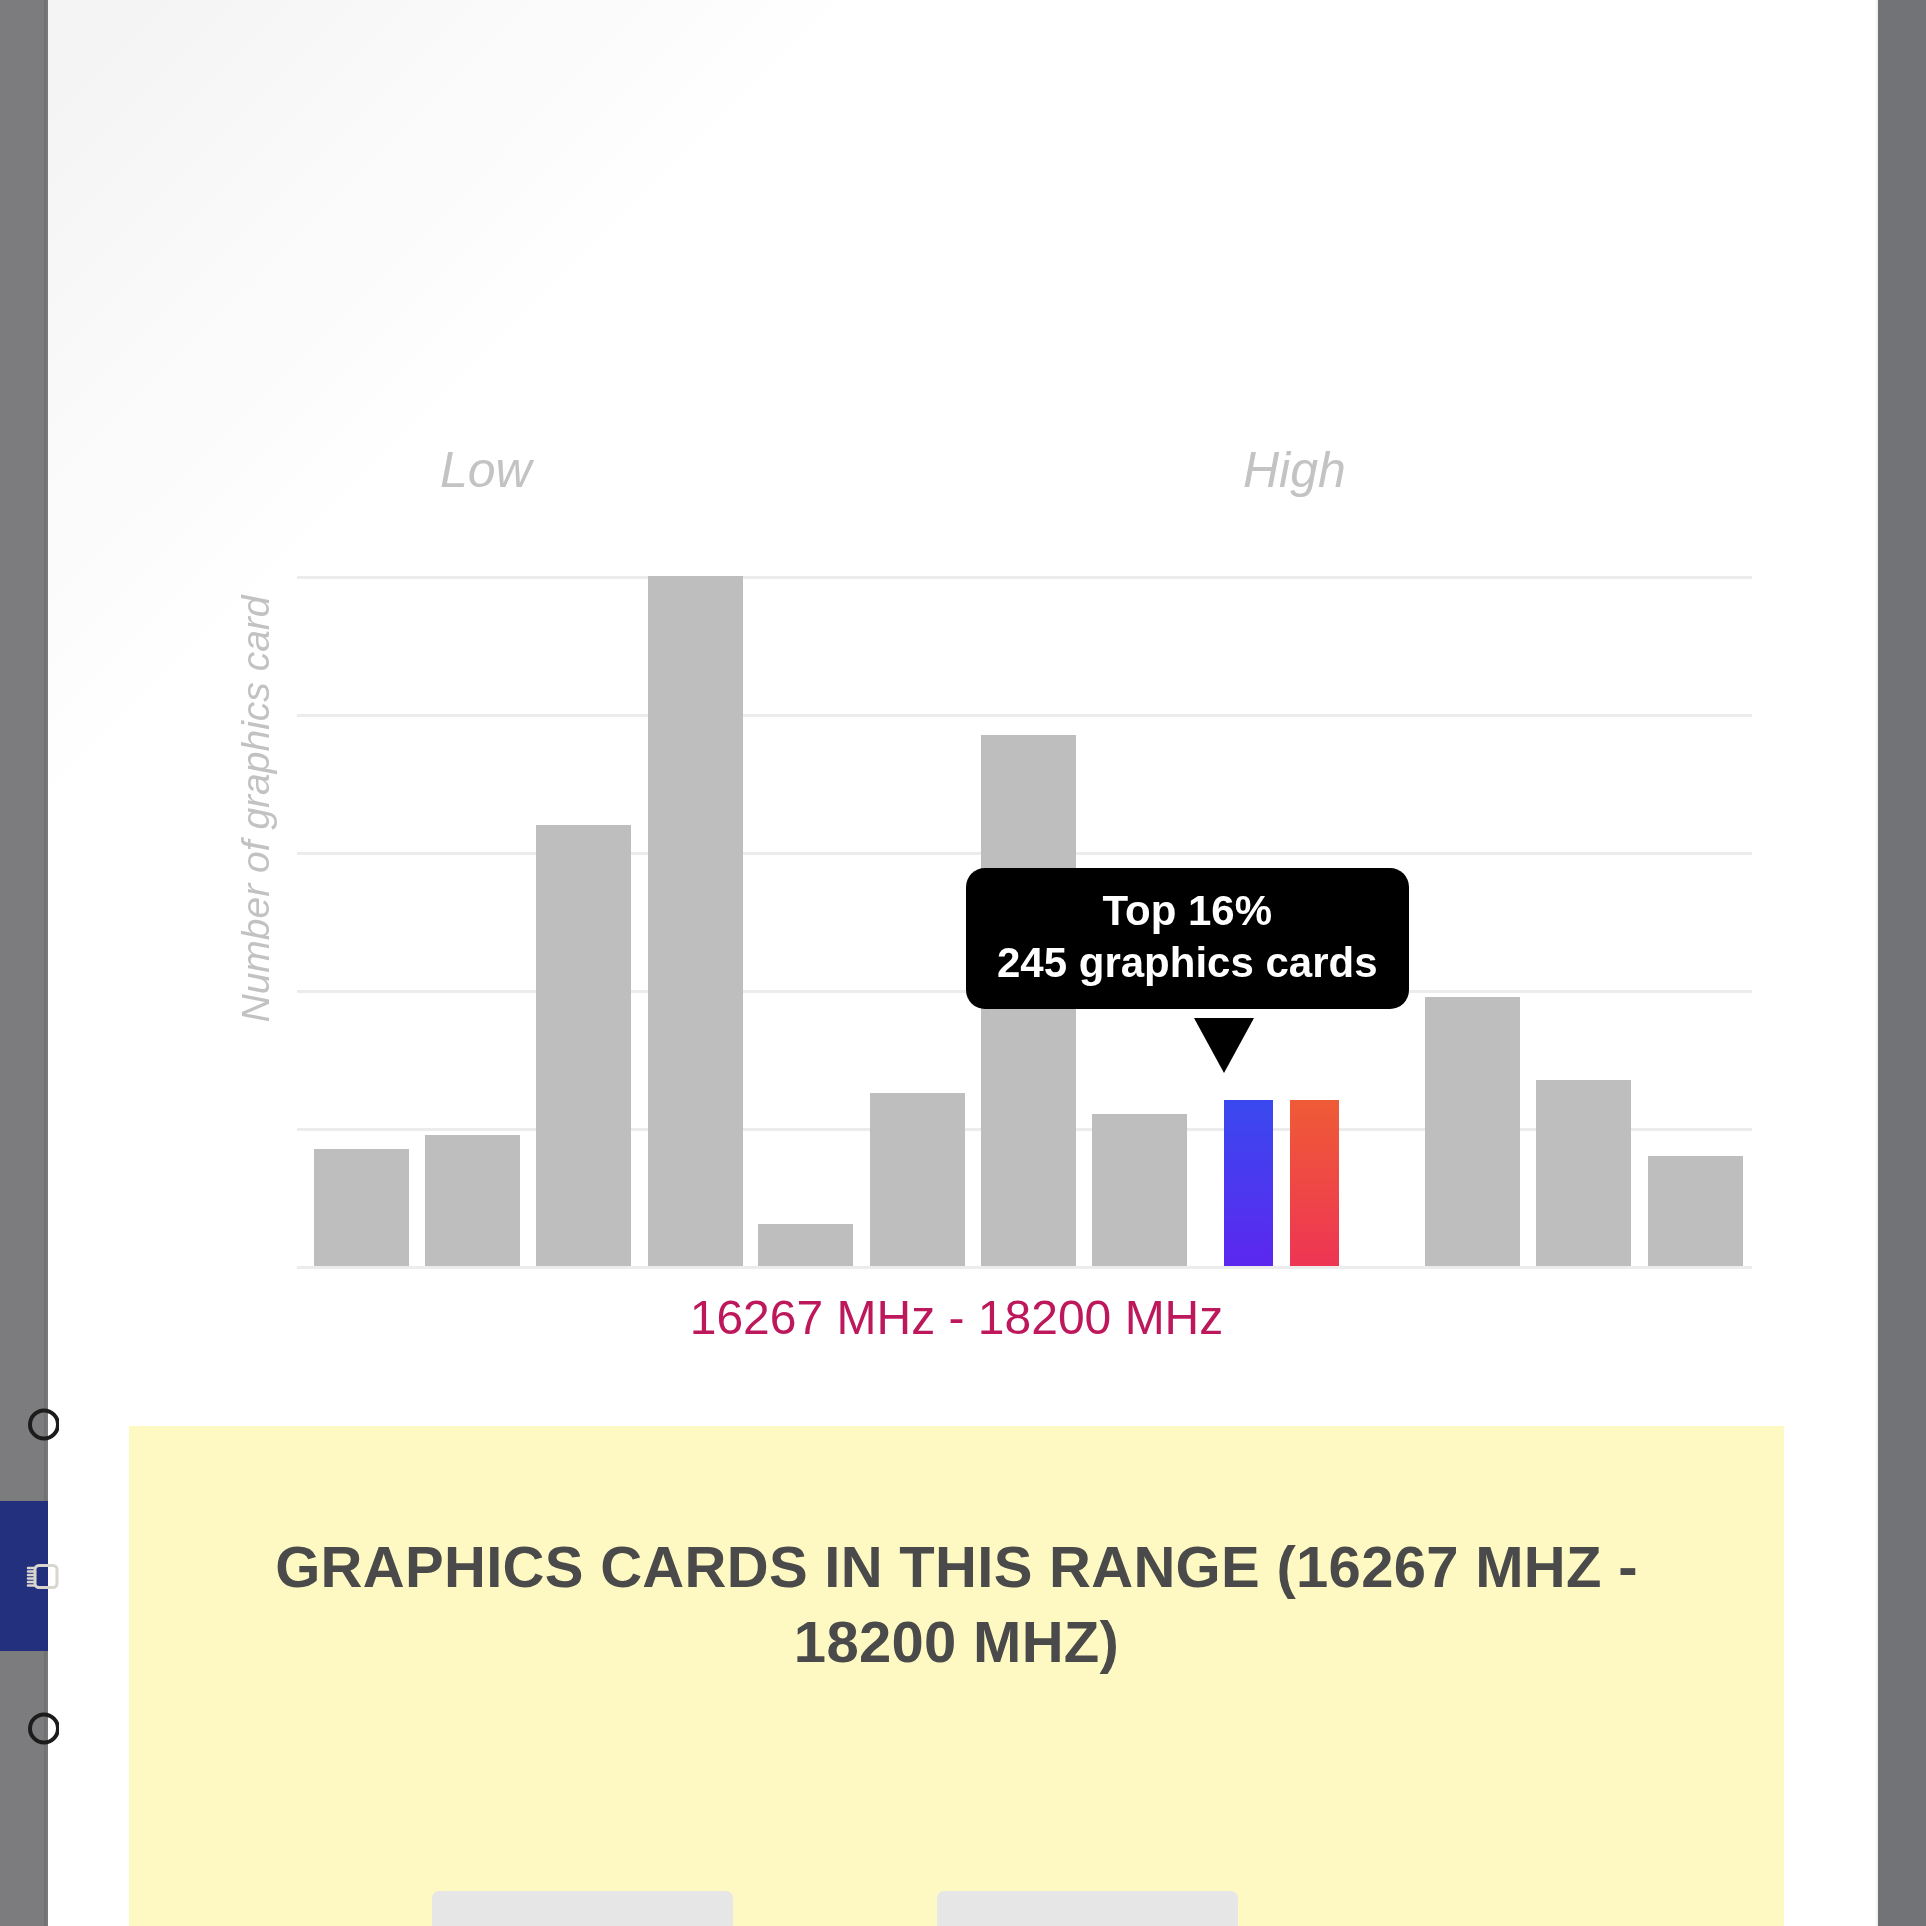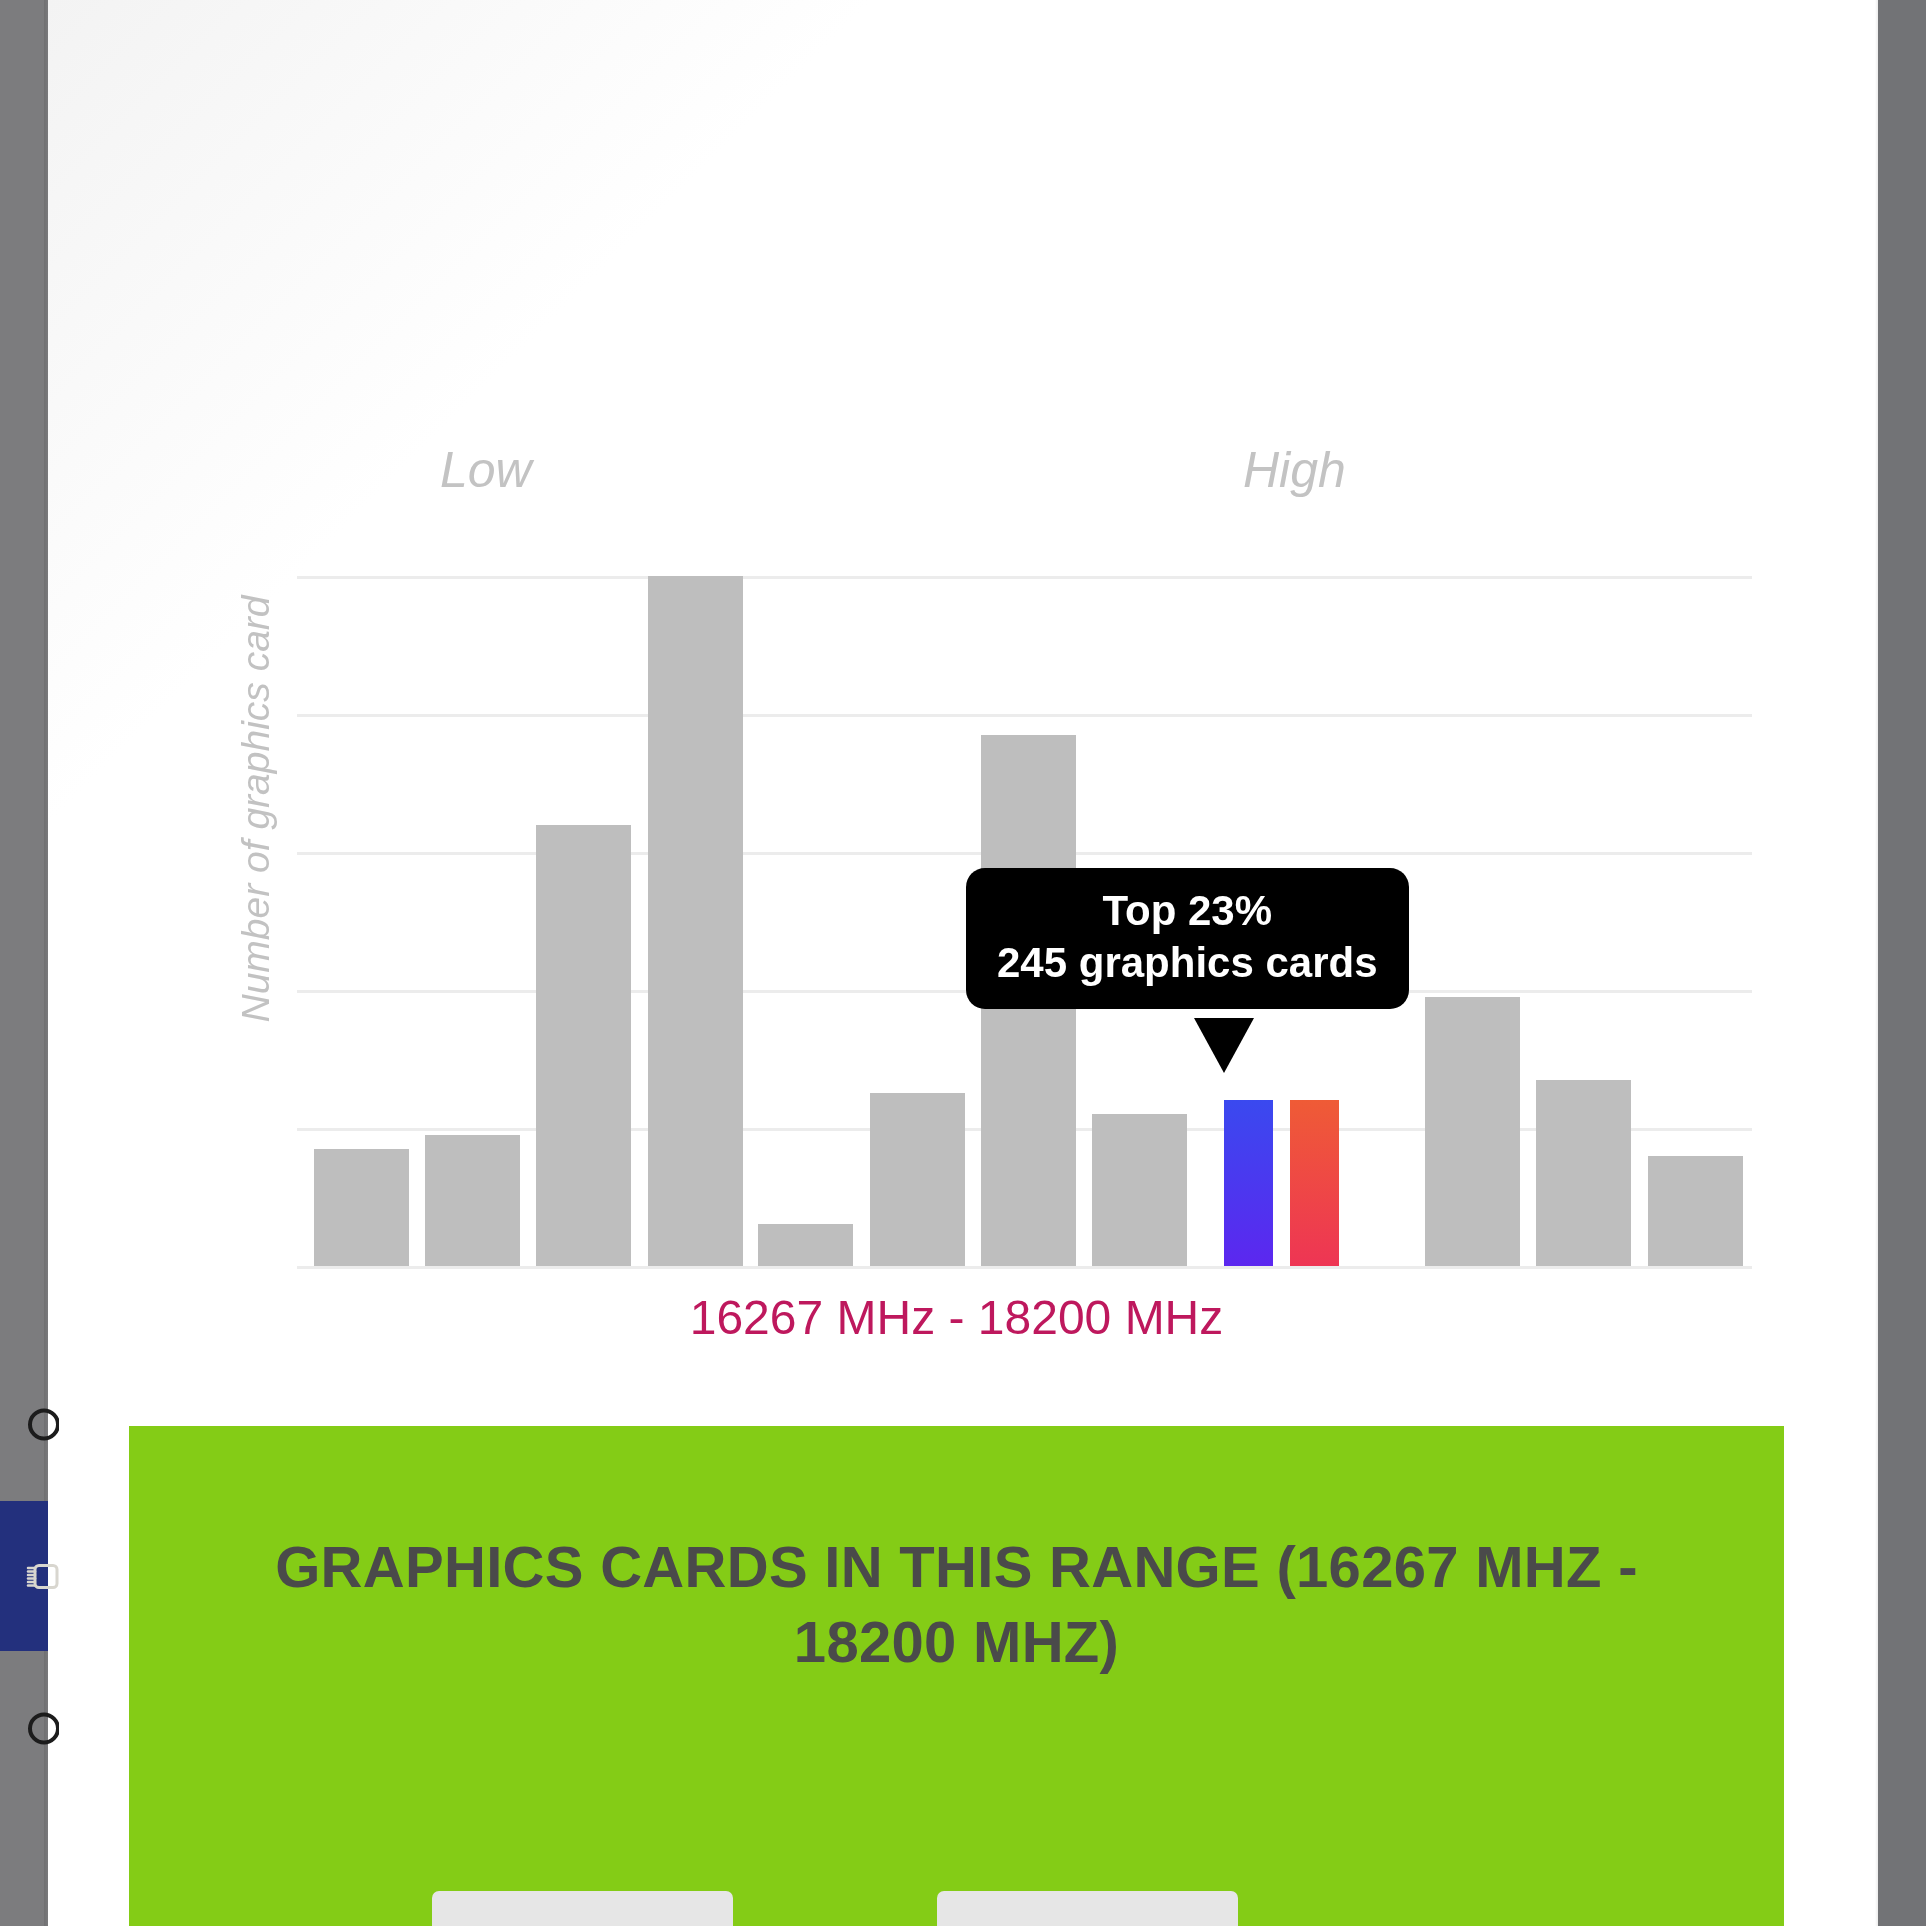--- a/index.html
+++ b/index.html
@@ -105,21 +105,21 @@
     position:absolute;left:1194px;top:1018px;
     width:0;height:0;
     border-left:30px solid transparent;
     border-right:30px solid transparent;
     border-top:55px solid #000;
   }
 
   
   .panel{
     position:absolute;left:129px;top:1426px;width:1655px;height:500px;
-    background:#84cc16;
+    background:#fef9c3;
   }
   .panel-title{
     position:absolute;left:90px;top:103px;width:1475px;
     text-align:center;
     font-size:58px;line-height:1.30;font-weight:700;
     color:#4a4a4a;letter-spacing:0.3px;
   }
   .card-ph{
     position:absolute;bottom:0;height:35px;border-radius:7px 7px 0 0;
     background:#e6e6e6;
@@ -203,21 +203,21 @@
           <div class="bar" style="left: 1119px; width: 95px; height: 269px;"></div>
           <div class="bar" style="left: 1230px; width: 95px; height: 186px;"></div>
           <div class="bar" style="left: 1342px; width: 95px; height: 110px;"></div>
         </div>
     </div>
 
     <div class="xrange">16267 MHz - 18200 MHz</div>
   </div>
 
   <div class="tooltip">
-    <span class="tt-line">Top 23%</span>
+    <span class="tt-line">Top 16%</span>
     <span class="tt-line">245 graphics cards</span>
   </div>
   <div class="tooltip-arrow"></div>
 
   <div class="panel">
     <div class="panel-title">GRAPHICS CARDS IN THIS RANGE (16267 MHZ - 18200 MHZ)</div>
     <div class="card-ph a"></div>
     <div class="card-ph b"></div>
   </div>
 

